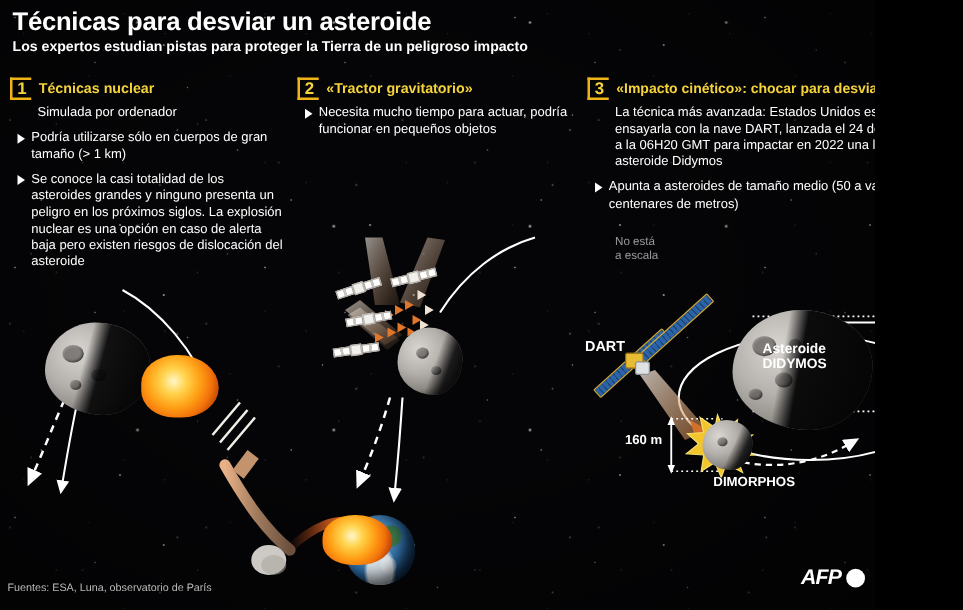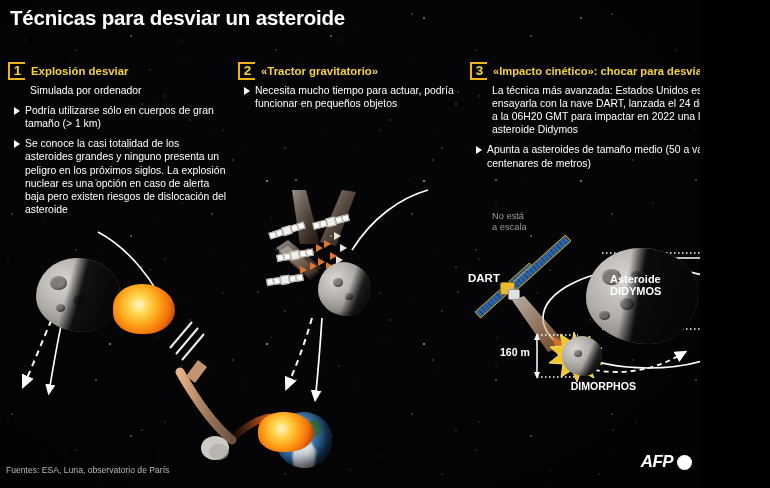--- a/index.html
+++ b/index.html
@@ -104,21 +104,21 @@
     border:1px solid #c9a63c;box-sizing:border-box;}
   .dart .wing.w1{left:-4px;top:36px;transform:rotate(-42deg);transform-origin:50% 50%;}
   .dart .wing.w2{left:32px;top:8px;transform:rotate(-42deg);transform-origin:50% 50%;}
   .dart .body{position:absolute;left:28px;top:32px;width:15px;height:13px;background:#e8bb34;
     border:1px solid #8e6c12;box-sizing:border-box;border-radius:2px;}
   .dart .body2{position:absolute;left:36px;top:39px;width:12px;height:11px;background:#dfe2e4;
     border:1px solid #8f9295;box-sizing:border-box;border-radius:2px;}
 
   .lbl{position:absolute;color:#fff;font-weight:bold;z-index:26;line-height:1.12;}
   .lbl-dart{left:468px;top:272px;font-size:11.5px;}
-  .lbl-noscale{left:492px;top:211px;font-size:9.3px;color:#9a9a9a;font-weight:normal;line-height:1.2;}
+  .lbl-noscale{left:492px;top:188px;font-size:9.3px;color:#9a9a9a;font-weight:normal;line-height:1.2;}
   .lbl-didymos{left:610px;top:273px;font-size:11px;text-align:left;}
   .lbl-780{left:708px;top:283px;font-size:10.5px;}
   .lbl-160{left:500px;top:347px;font-size:10.5px;}
   .lbl-dimorphos{left:531px;top:381px;font-size:10.6px;text-align:right;width:105px;}
   .lbl-dimorphos .sub{font-weight:normal;font-size:10.2px;}
 
   
   .earth{position:absolute;left:276px;top:412px;width:56px;height:56px;border-radius:50%;
     background:
       radial-gradient(circle at 62% 72%, rgba(255,255,255,.30) 0 6px, rgba(255,255,255,0) 7px),
@@ -316,28 +316,29 @@
 
     
     <div class="earth"></div>
     <div class="blast" style="left:258px;top:412px;width:56px;height:40px;"></div>
   </div>
 
   <div class="vignette"></div>
 
   <div class="header">
     <h1 class="title">Técnicas para desviar un asteroide</h1>
+    <p class="subtitle">Los expertos estudian pistas para proteger la Tierra de un peligroso impacto</p>
   </div>
 
   <div class="col col1">
     <div class="step-head">
       <div class="num-box">
         <span>1</span>
       </div>
-      <div class="step-title">Explosión desviar</div>
+      <div class="step-title">Técnicas nuclear</div>
     </div>
     <p class="body-txt indent">Simulada por ordenador</p>
     <div class="bullet">
       <div class="tri"></div>
       <p>Podría utilizarse sólo en cuerpos de gran tamaño (&gt; 1 km)</p>
     </div>
     <div class="bullet">
       <div class="tri"></div>
       <p>Se conoce la casi totalidad de los asteroides grandes y ninguno presenta un peligro en los próximos siglos. La explosión nuclear es una opción en caso de alerta baja pero existen riesgos de dislocación del asteroide</p>
     </div>

